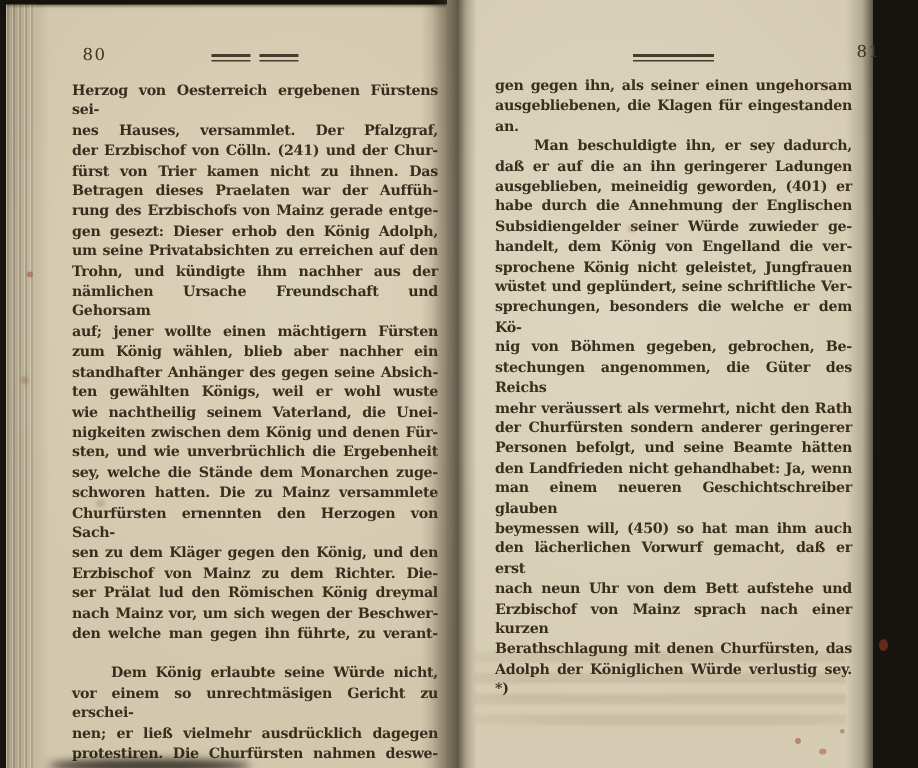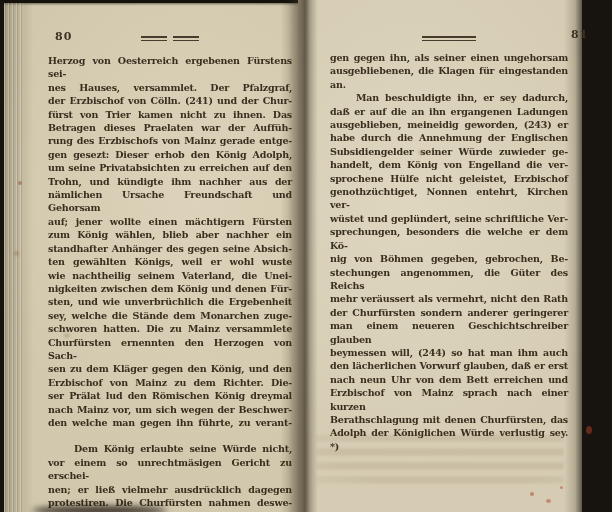--- a/index.html
+++ b/index.html
@@ -17,21 +17,21 @@
       radial-gradient(120% 90% at 40% 40%, rgba(255,250,235,.22), rgba(255,250,235,0) 60%),
       linear-gradient(to right, rgba(80,68,48,.45), rgba(96,84,62,0) 5%),
       linear-gradient(to left, rgba(30,24,16,.65), rgba(80,68,50,.25) 7px, rgba(96,84,62,0) 18px),
       #d5ccb3; padding-left: 44px;}
   .edge-streaks{position:absolute;left:0;top:0;width:20px;height:100%;opacity:.8;
     background:repeating-linear-gradient(90deg,
       rgba(255,250,235,.35) 0 1px, rgba(118,103,76,.30) 1px 2px, rgba(210,200,173,.15) 2px 4px);}
   .gutter{position:absolute;left:288px;top:0;width:34px;height:512px;z-index:5;pointer-events:none;
     background:linear-gradient(to right, rgba(80,68,50,0), rgba(80,68,50,.30) 28%,
       rgba(42,34,24,.62) 50%, rgba(60,50,36,.30) 64%, rgba(80,68,50,0) 88%);}
-  .folio{position:absolute;font-size:11px;font-weight:bold;color:#3d3222;letter-spacing:1px;}
+  .folio{position:absolute;font-size:11px;font-weight:normal;color:#3d3222;letter-spacing:1px;}
   .folio-left{left:51px;top:27px;}
   .folio-right{left:273px;top:28px;}
   .ornament{position:absolute;display:flex;justify-content:center;gap:6px;}
   .orn-left{left:44px;top:33px;width:244px;}
   .orn-right{left:32px;top:36px;width:238px;}
   .rule-seg{height:2px;border-top:2.4px solid #463b2c;border-bottom:1.1px solid #463b2c;}
   .seg-a{width:26px;} .seg-b{width:26px;} .seg-c{width:54px;}
   .textblock{position:absolute;color:rgba(45,33,18,.93);font-weight:bold;
     font-size:9.5px;line-height:13.4px;letter-spacing:-0.2px;}
   .tb-left{left:44px;top:51px;width:244px;}
@@ -113,37 +113,38 @@
     <div class="ornament orn-right">
       <div class="rule-seg seg-c"></div>
     </div>
     <div class="bleed"></div>
     <div class="textblock tb-right">
       <div>
           <div class="ln">gen gegen ihn, als seiner einen ungehorsam</div>
           <div class="ln">ausgebliebenen, die Klagen für eingestanden</div>
           <div class="ln a-l">an.</div>
           <div class="ln ind">Man beschuldigte ihn, er sey dadurch,</div>
-          <div class="ln">daß er auf die an ihn ergangenen Ladungen</div>
-          <div class="ln">ausgeblieben, meineidig geworden, (243) er</div>
+          <div class="ln">daß er auf die an ihn geringerer Ladungen</div>
+          <div class="ln">ausgeblieben, meineidig geworden, (401) er</div>
           <div class="ln">habe durch die Annehmung der Englischen</div>
           <div class="ln">Subsidiengelder seiner Würde zuwieder ge-</div>
           <div class="ln">handelt, dem König von Engelland die ver-</div>
-          <div class="ln">sprochene Hülfe nicht geleistet, Erzbischof</div>
-          <div class="ln">genothzüchtiget, Nonnen entehrt, Kirchen ver-</div>
+          <div class="ln">sprochene König nicht geleistet, Jungfrauen</div>
           <div class="ln">wüstet und geplündert, seine schriftliche Ver-</div>
           <div class="ln">sprechungen, besonders die welche er dem Kö-</div>
           <div class="ln">nig von Böhmen gegeben, gebrochen, Be-</div>
           <div class="ln">stechungen angenommen, die Güter des Reichs</div>
           <div class="ln">mehr veräussert als vermehrt, nicht den Rath</div>
           <div class="ln">der Churfürsten sondern anderer geringerer</div>
+          <div class="ln">Personen befolgt, und seine Beamte hätten</div>
+          <div class="ln">den Landfrieden nicht gehandhabet: Ja, wenn</div>
           <div class="ln">man einem neueren Geschichtschreiber glauben</div>
-          <div class="ln">beymessen will, (244) so hat man ihm auch</div>
-          <div class="ln">den lächerlichen Vorwurf glauben, daß er erst</div>
-          <div class="ln">nach neun Uhr von dem Bett erreichen und</div>
+          <div class="ln">beymessen will, (450) so hat man ihm auch</div>
+          <div class="ln">den lächerlichen Vorwurf gemacht, daß er erst</div>
+          <div class="ln">nach neun Uhr von dem Bett aufstehe und</div>
           <div class="ln">Erzbischof von Mainz sprach nach einer kurzen</div>
           <div class="ln">Berathschlagung mit denen Churfürsten, das</div>
           <div class="ln">Adolph der Königlichen Würde verlustig sey. *)</div>
         </div>
 
     </div>
     <div class="spot" style="left:288px;top:426px;width:6px;height:8px;background:rgba(168,62,40,.55);filter:blur(.5px);"></div>
     <div class="spot" style="left:232px;top:492px;width:4px;height:4px;background:rgba(168,62,40,.5);"></div>
     <div class="spot" style="left:248px;top:499px;width:5px;height:4px;background:rgba(168,62,40,.45);"></div>
     <div class="spot" style="left:262px;top:486px;width:3px;height:3px;background:rgba(168,62,40,.45);"></div>

